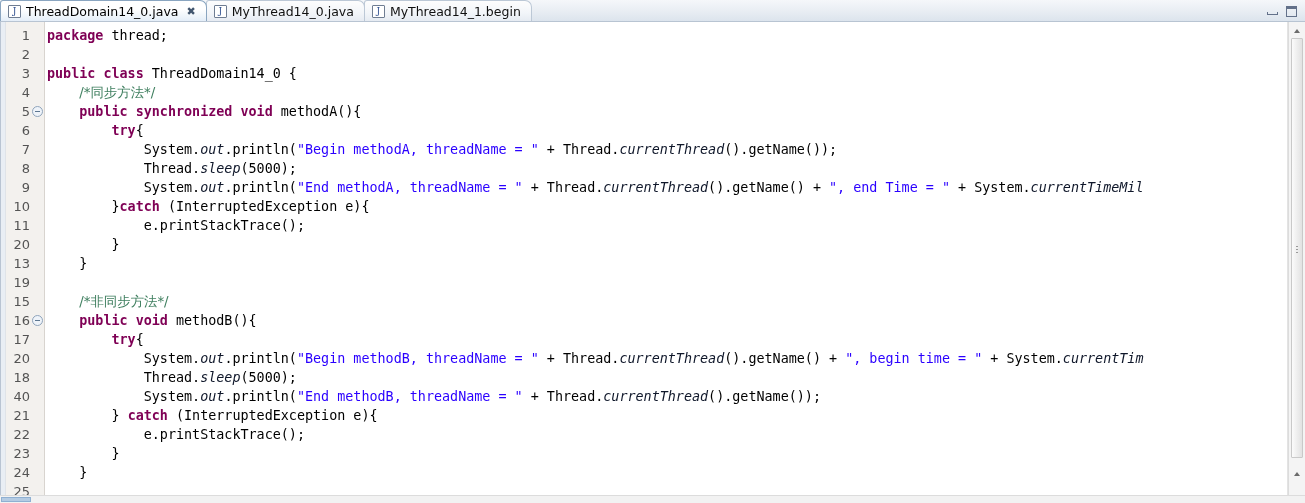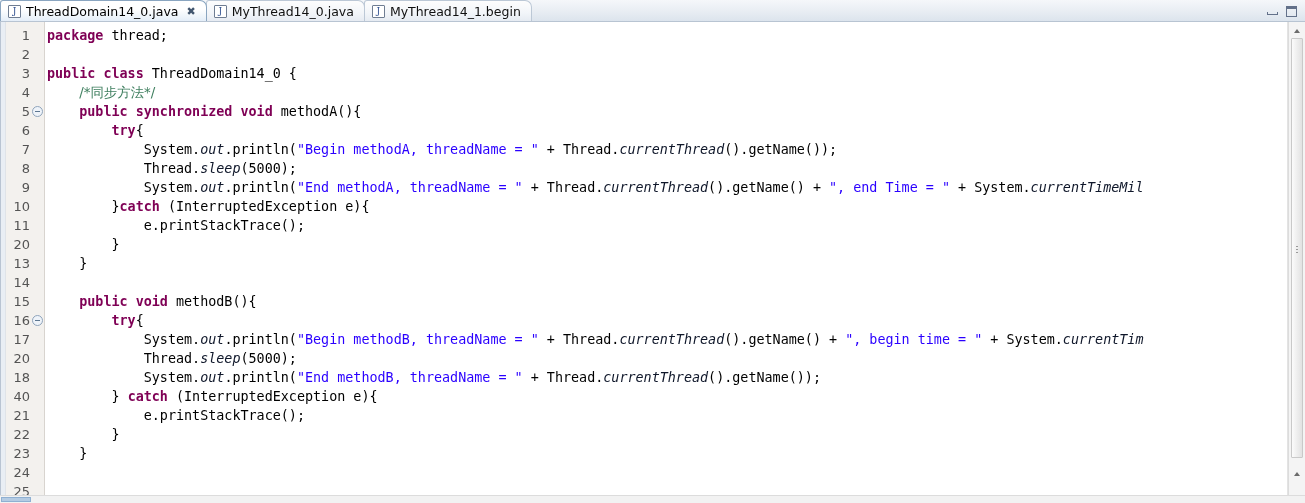--- a/index.html
+++ b/index.html
@@ -312,21 +312,21 @@
         <div class="gline"><span>4</span></div>
         <div class="gline"><span>5</span><span class="fold"></span></div>
         <div class="gline"><span>6</span></div>
         <div class="gline"><span>7</span></div>
         <div class="gline"><span>8</span></div>
         <div class="gline"><span>9</span></div>
         <div class="gline"><span>10</span></div>
         <div class="gline"><span>11</span></div>
         <div class="gline"><span>20</span></div>
         <div class="gline"><span>13</span></div>
-        <div class="gline"><span>14</span></div>
+        <div class="gline"><span>19</span></div>
         <div class="gline"><span>15</span></div>
         <div class="gline"><span>16</span><span class="fold"></span></div>
         <div class="gline"><span>17</span></div>
         <div class="gline"><span>20</span></div>
         <div class="gline"><span>18</span></div>
         <div class="gline"><span>40</span></div>
         <div class="gline"><span>21</span></div>
         <div class="gline"><span>22</span></div>
         <div class="gline"><span>23</span></div>
         <div class="gline"><span>24</span></div>
@@ -340,20 +340,21 @@
         <div class="cline">    <span class="kw">public</span> <span class="kw">synchronized</span> <span class="kw">void</span> methodA(){</div>
         <div class="cline">        <span class="kw">try</span>{</div>
         <div class="cline">            System.<span class="fld">out</span>.println(<span class="str">"Begin methodA, threadName = "</span> + Thread.<span class="fld">currentThread</span>().getName());</div>
         <div class="cline">            Thread.<span class="fld">sleep</span>(5000);</div>
         <div class="cline">            System.<span class="fld">out</span>.println(<span class="str">"End methodA, threadName = "</span> + Thread.<span class="fld">currentThread</span>().getName() + <span class="str">", end Time = "</span> + System.<span class="fld">currentTimeMil</span></div>
         <div class="cline">        }<span class="kw">catch</span> (InterruptedException e){</div>
         <div class="cline">            e.printStackTrace();</div>
         <div class="cline">        }</div>
         <div class="cline">    }</div>
         <div class="cline">&nbsp;</div>
+        <div class="cline">    <span class="cmt-cn">/*非同步方法*/</span></div>
         <div class="cline">    <span class="kw">public</span> <span class="kw">void</span> methodB(){</div>
         <div class="cline">        <span class="kw">try</span>{</div>
         <div class="cline">            System.<span class="fld">out</span>.println(<span class="str">"Begin methodB, threadName = "</span> + Thread.<span class="fld">currentThread</span>().getName() + <span class="str">", begin time = "</span> + System.<span class="fld">currentTim</span></div>
         <div class="cline">            Thread.<span class="fld">sleep</span>(5000);</div>
         <div class="cline">            System.<span class="fld">out</span>.println(<span class="str">"End methodB, threadName = "</span> + Thread.<span class="fld">currentThread</span>().getName());</div>
         <div class="cline">        } <span class="kw">catch</span> (InterruptedException e){</div>
         <div class="cline">            e.printStackTrace();</div>
         <div class="cline">        }</div>
         <div class="cline">    }</div>
         <div class="cline">&nbsp;</div>

